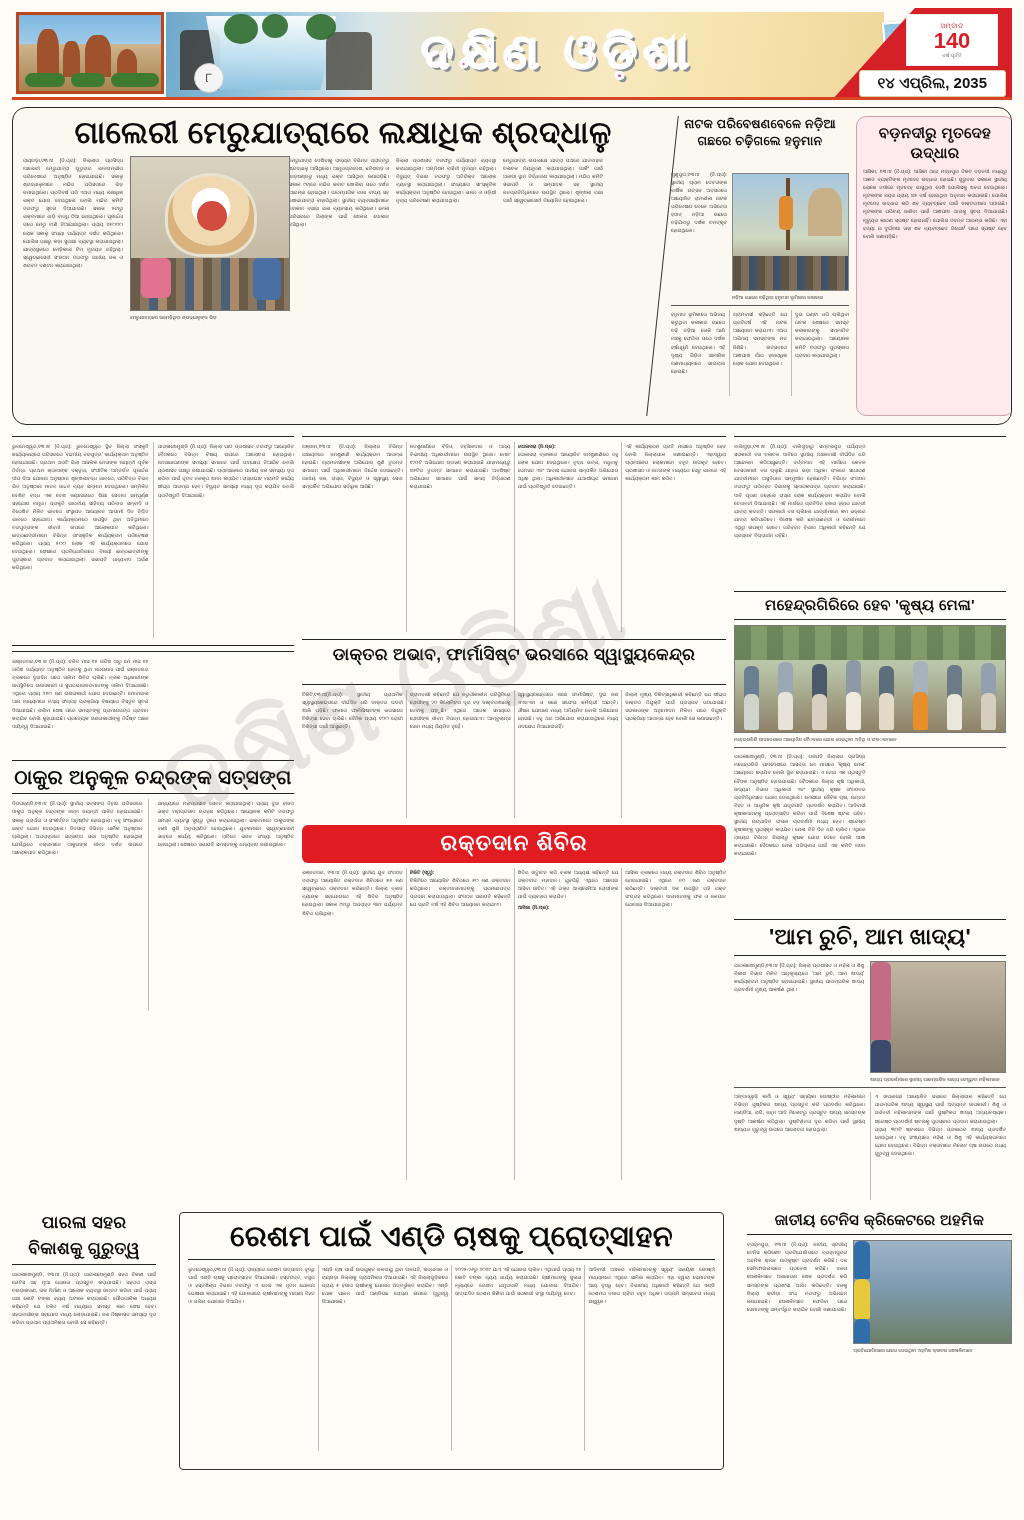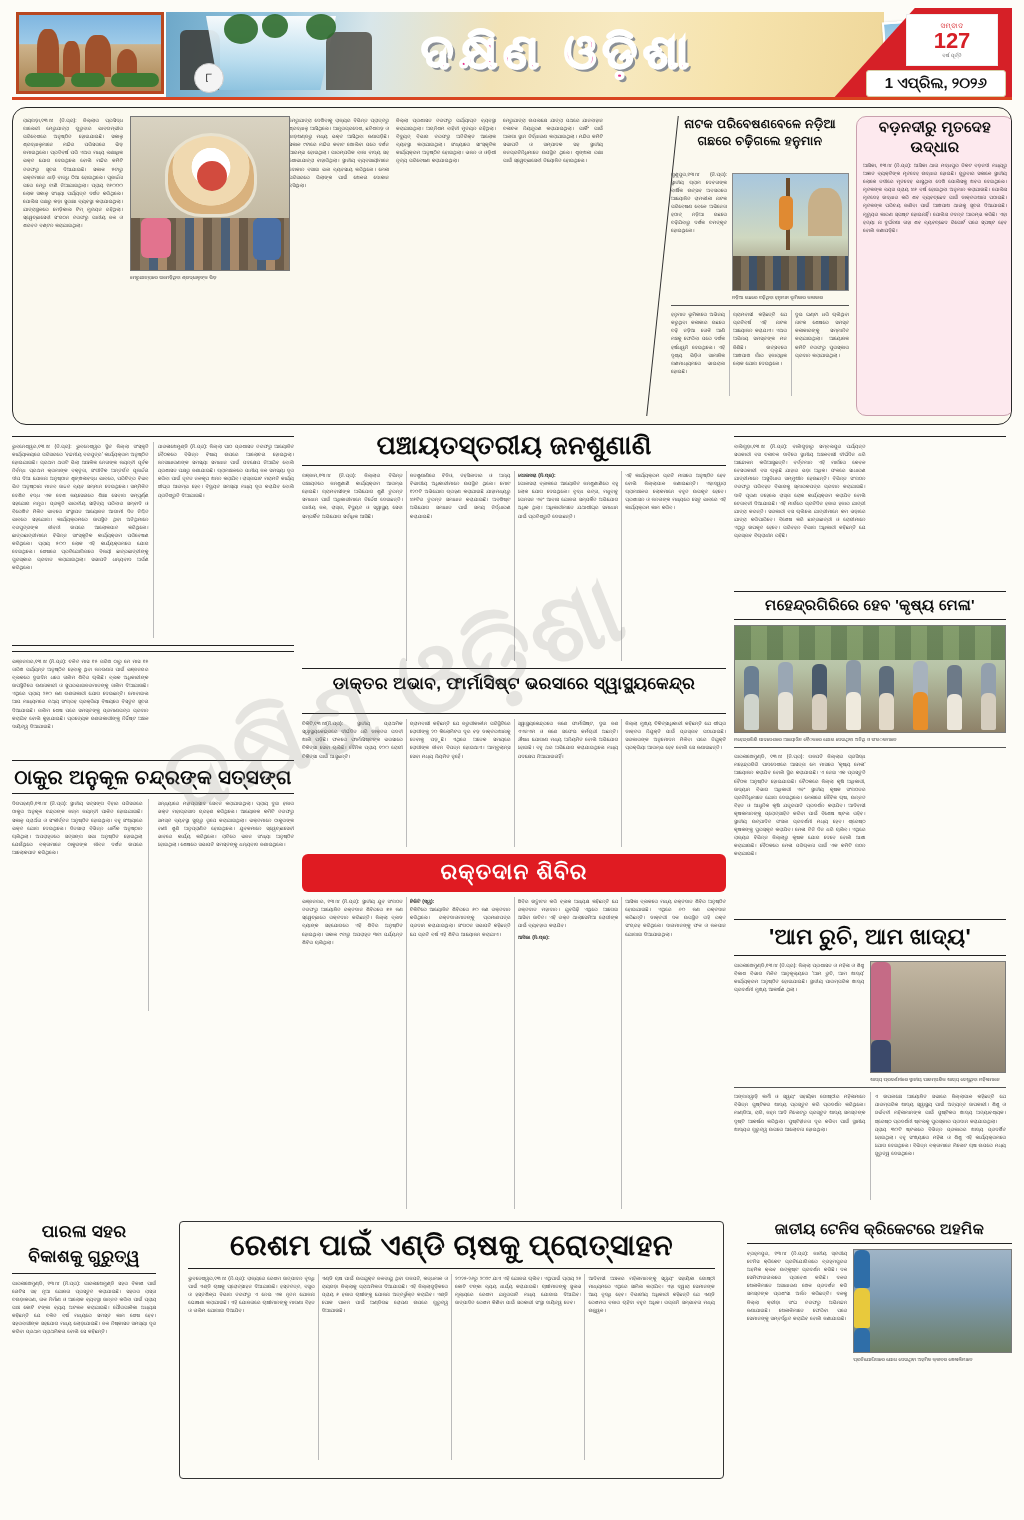--- a/index.html
+++ b/index.html
@@ -178,21 +178,21 @@
   }
   .trp-pole { position:absolute; left: 46%; top: 4px; width: 4px; height: 72px; background:#6b4a2a; }
   .trp-man { position:absolute; width: 14px; height: 34px; border-radius: 5px; }
   .trp-temple { position:absolute; right: 6px; top: 14px; width: 34px; height: 48px; background:#c8b089; border-radius: 40% 40% 0 0; }
   .trp-crowd { position:absolute; left:0; bottom:0; width:100%; height: 34px;
     background: repeating-linear-gradient(90deg,#5d5344 0 8px,#7e6f58 8px 16px,#3f5268 16px 24px); }
 
   
   .pinkbox {
     width: 158px; background: #fde9ee; border: 1px solid #c9a0ae;
-    border-radius: 10px; padding: 0 6px; flex: none; overflow: hidden;
+    border-radius: 10px; padding: 6px 6px; flex: none; overflow: hidden;
   }
   .pinkbox .ph { font-size: 15px; text-align: center; line-height: 1.3; margin-bottom: 5px; }
 
   
   .main-grid { display: flex; gap: 8px; margin-top: 6px; }
   .col-left  { width: 282px; }
   .col-mid   { width: 424px; }
   .col-right { width: 272px; }
 
   .sec { margin-bottom: 7px; }
@@ -278,28 +278,29 @@
 
     <div class="mh-right-photo">
       <div class="mon-roof"></div>
       <div class="monastery"></div>
     </div>
 
     <div class="mh-redwedge"></div>
 
     <div class="mh-logo">
       <div class="lg1">ସମ୍ବାଦ</div>
-      <div class="lg2">127</div>
+      <div class="lg2">140</div>
       <div class="lg3">ବର୍ଷ ପୂର୍ତ୍ତି</div>
     </div>
-    <div class="mh-date">1 ଏପ୍ରିଲ, ୨୦୨୬</div>
+    <div class="mh-date">୧୪ ଏପ୍ରିଲ, 2035</div>
   </div>
 
   <div class="lead-box">
     <div class="lead-main">
+      <div class="hl lead-headline">ଗାଲେରୀ ମେରୁଯାତ୍ରାରେ ଲକ୍ଷାଧିକ ଶ୍ରଦ୍ଧାଳୁ</div>
       <div class="lead-cols">
         <div class="lead-col">
           <div class="body-text">ରାୟଗଡ଼ା,୧୩।୪ (ନି.ପ୍ର): ଜିଲ୍ଲାର ପ୍ରସିଦ୍ଧ ଗାଲେରୀ ମେରୁଯାତ୍ରା ଗୁରୁବାର ଭାବଗମ୍ଭୀର ପରିବେଶରେ ଅନୁଷ୍ଠିତ ହୋଇଯାଇଛି। ସକାଳୁ ଶ୍ରଦ୍ଧାଳୁମାନେ ମନ୍ଦିର ପରିସରରେ ଭିଡ଼ ଜମାଇଥିଲେ। ପ୍ରତିବର୍ଷ ପରି ଏଥର ମଧ୍ୟ ଲକ୍ଷାଧିକ ଭକ୍ତ ଯୋଗ ଦେଇଥିଲେ ବୋଲି ମନ୍ଦିର କମିଟି ତରଫରୁ ସୂଚନା ଦିଆଯାଇଛି। ସକାଳ ୫ଟାରୁ ଭକ୍ତମାନେ ଧାଡ଼ି ବାନ୍ଧି ଠିଆ ହୋଇଥିଲେ। ପୂଜାର୍ଚ୍ଚନା ପରେ ମେରୁ ଟାଣି ନିଆଯାଇଥିଲା। ପ୍ରାୟ ୧୫୦୦୦ ଲୋକ ସକାଳୁ ସଂଧ୍ୟା ପର୍ଯ୍ୟନ୍ତ ଦର୍ଶନ କରିଥିଲେ। ପୋଲିସ ପକ୍ଷରୁ କଡ଼ା ସୁରକ୍ଷା ବ୍ୟବସ୍ଥା କରାଯାଇଥିଲା। ଯାତ୍ରାସ୍ଥଳରେ ମେଡ଼ିକାଲ ଟିମ୍ ମୁତୟନ ରହିଥିଲା। ସ୍ୱେଚ୍ଛାସେବୀ ସଂଗଠନ ତରଫରୁ ପାନୀୟ ଜଳ ଓ ଶରବତ ବଣ୍ଟନ କରାଯାଇଥିଲା।</div>
         </div>
         <div class="lead-col wide">
           <div class="lead-photo">
             <div class="lp-deity"></div>
               <div class="lp-face"></div>
             <div class="lp-crowd"></div>
               <div class="lp-pink"></div>
@@ -383,21 +384,20 @@
           </div>
           <div style="width:49%">
             <div class="body-text">ସନ୍ଧ୍ୟାରେ ମହାପ୍ରସାଦ ସେବନ କରାଯାଇଥିଲା। ପ୍ରାୟ ଦୁଇ ହଜାର ଭକ୍ତ ମହାପ୍ରସାଦ ଗ୍ରହଣ କରିଥିଲେ। ଆୟୋଜକ କମିଟି ତରଫରୁ ସମସ୍ତ ବ୍ୟବସ୍ଥା ସୁଚାରୁ ରୂପେ କରାଯାଇଥିଲା। ଭକ୍ତମାନେ ଠାକୁରଙ୍କ ବାଣୀ ଶୁଣି ଅନୁପ୍ରାଣିତ ହୋଇଥିଲେ। ଯୁବକମାନେ ସ୍ୱେଚ୍ଛାସେବୀ ଭାବରେ କାର୍ଯ୍ୟ କରିଥିଲେ। ରାତିରେ ଭଜନ ସଂଧ୍ୟା ଅନୁଷ୍ଠିତ ହୋଇଥିଲା। ଶେଷରେ ସଭାପତି ସମସ୍ତଙ୍କୁ ଧନ୍ୟବାଦ ଜଣାଇଥିଲେ।</div>
           </div>
         </div>
       </div>
     </div>
 
     <div class="col-mid">
       <div class="sec">
-        <div class="hl sec-head-2">ପଞ୍ଚାୟତସ୍ତରୀୟ ଜନଶୁଣାଣି</div>
         <div class="rule"></div>
         <div class="c4" style="height:190px">
           <div class="body-text">ଗଞ୍ଜାମ,୧୩।୪ (ନି.ପ୍ର): ଜିଲ୍ଲାର ବିଭିନ୍ନ ପଞ୍ଚାୟତରେ ଜନଶୁଣାଣି କାର୍ଯ୍ୟକ୍ରମ ଆରମ୍ଭ ହୋଇଛି। ଗ୍ରାମବାସୀଙ୍କ ଅଭିଯୋଗ ଶୁଣି ତୁରନ୍ତ ସମାଧାନ ପାଇଁ ଅଧିକାରୀମାନେ ନିର୍ଦ୍ଦେଶ ଦେଇଛନ୍ତି। ପାନୀୟ ଜଳ, ରାସ୍ତା, ବିଦ୍ୟୁତ ଓ ସ୍ୱାସ୍ଥ୍ୟ ସେବା ସମ୍ପର୍କିତ ଅଭିଯୋଗ ସର୍ବାଧିକ ଆସିଛି।</div>
           <div class="body-text">ଜନଶୁଣାଣିରେ ବିଡିଓ, ତହସିଲଦାର ଓ ଅନ୍ୟ ବିଭାଗୀୟ ଅଧିକାରୀମାନେ ଉପସ୍ଥିତ ଥିଲେ। ମୋଟ ୧୨୦ଟି ଅଭିଯୋଗ ଗ୍ରହଣ କରାଯାଇଛି ଯାହାମଧ୍ୟରୁ ୪୫ଟିର ତୁରନ୍ତ ସମାଧାନ କରାଯାଇଛି। ଅବଶିଷ୍ଟ ଅଭିଯୋଗ ସମାଧାନ ପାଇଁ ସମୟ ନିର୍ଦ୍ଧାରଣ କରାଯାଇଛି।</div>
           <div class="body-text" style="font-weight:700">ପୋଲସରା (ନି.ପ୍ର):</div>
           <div class="body-text">ପୋଲସରା ବ୍ଲକରେ ଆୟୋଜିତ ଜନଶୁଣାଣିରେ ବହୁ ଲୋକ ଯୋଗ ଦେଇଥିଲେ। ବୃଦ୍ଧ ଭତ୍ତା, ମଧୁବାବୁ ପେନସନ ଏବଂ ଆବାସ ଯୋଜନା ସମ୍ପର୍କିତ ଅଭିଯୋଗ ଅଧିକ ଥିଲା। ଅଧିକାରୀମାନେ ଯଥାଶୀଘ୍ର ସମାଧାନ ପାଇଁ ପ୍ରତିଶ୍ରୁତି ଦେଇଛନ୍ତି।</div>
           <div class="body-text">ଏହି କାର୍ଯ୍ୟକ୍ରମ ପ୍ରତି ମାସରେ ଅନୁଷ୍ଠିତ ହେବ ବୋଲି ଜିଲ୍ଲାପାଳ ଜଣାଇଛନ୍ତି। ଏହାଦ୍ୱାରା ଗ୍ରାମାଞ୍ଚଳର ଲୋକମାନେ ବହୁତ ଉପକୃତ ହେବେ। ପ୍ରଶାସନ ଓ ଜନତାଙ୍କ ମଧ୍ୟରେ ସେତୁ ଭାବରେ ଏହି କାର୍ଯ୍ୟକ୍ରମ କାମ କରିବ।</div>
         </div>
       </div>
 

